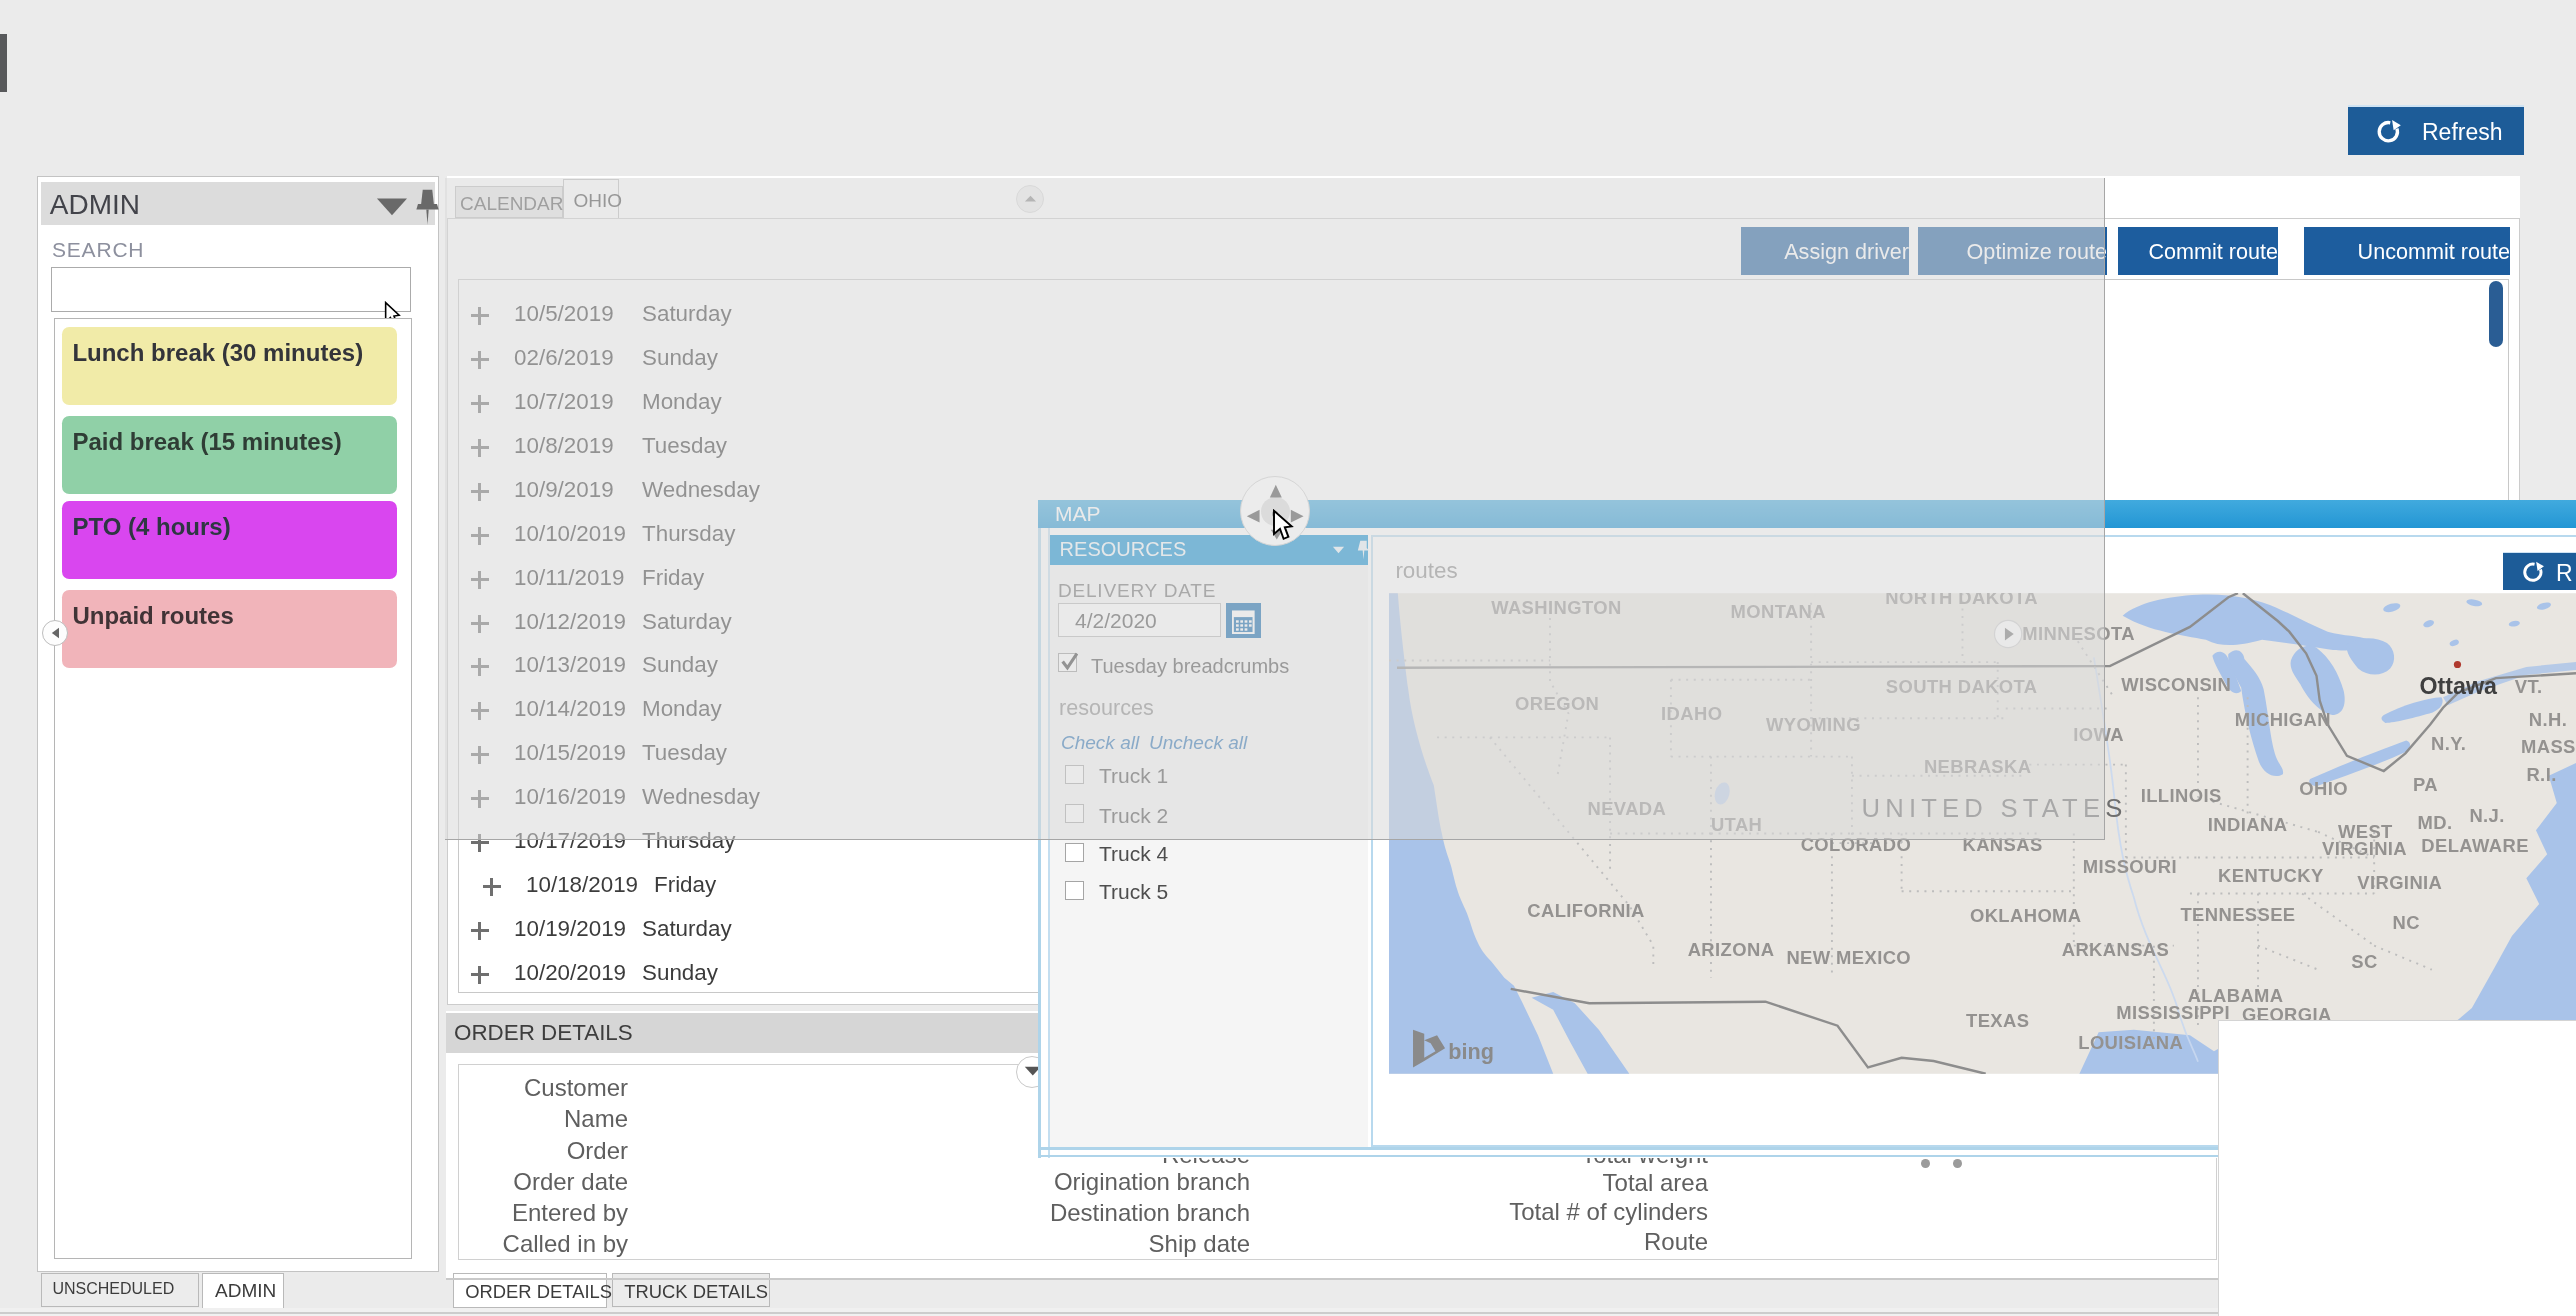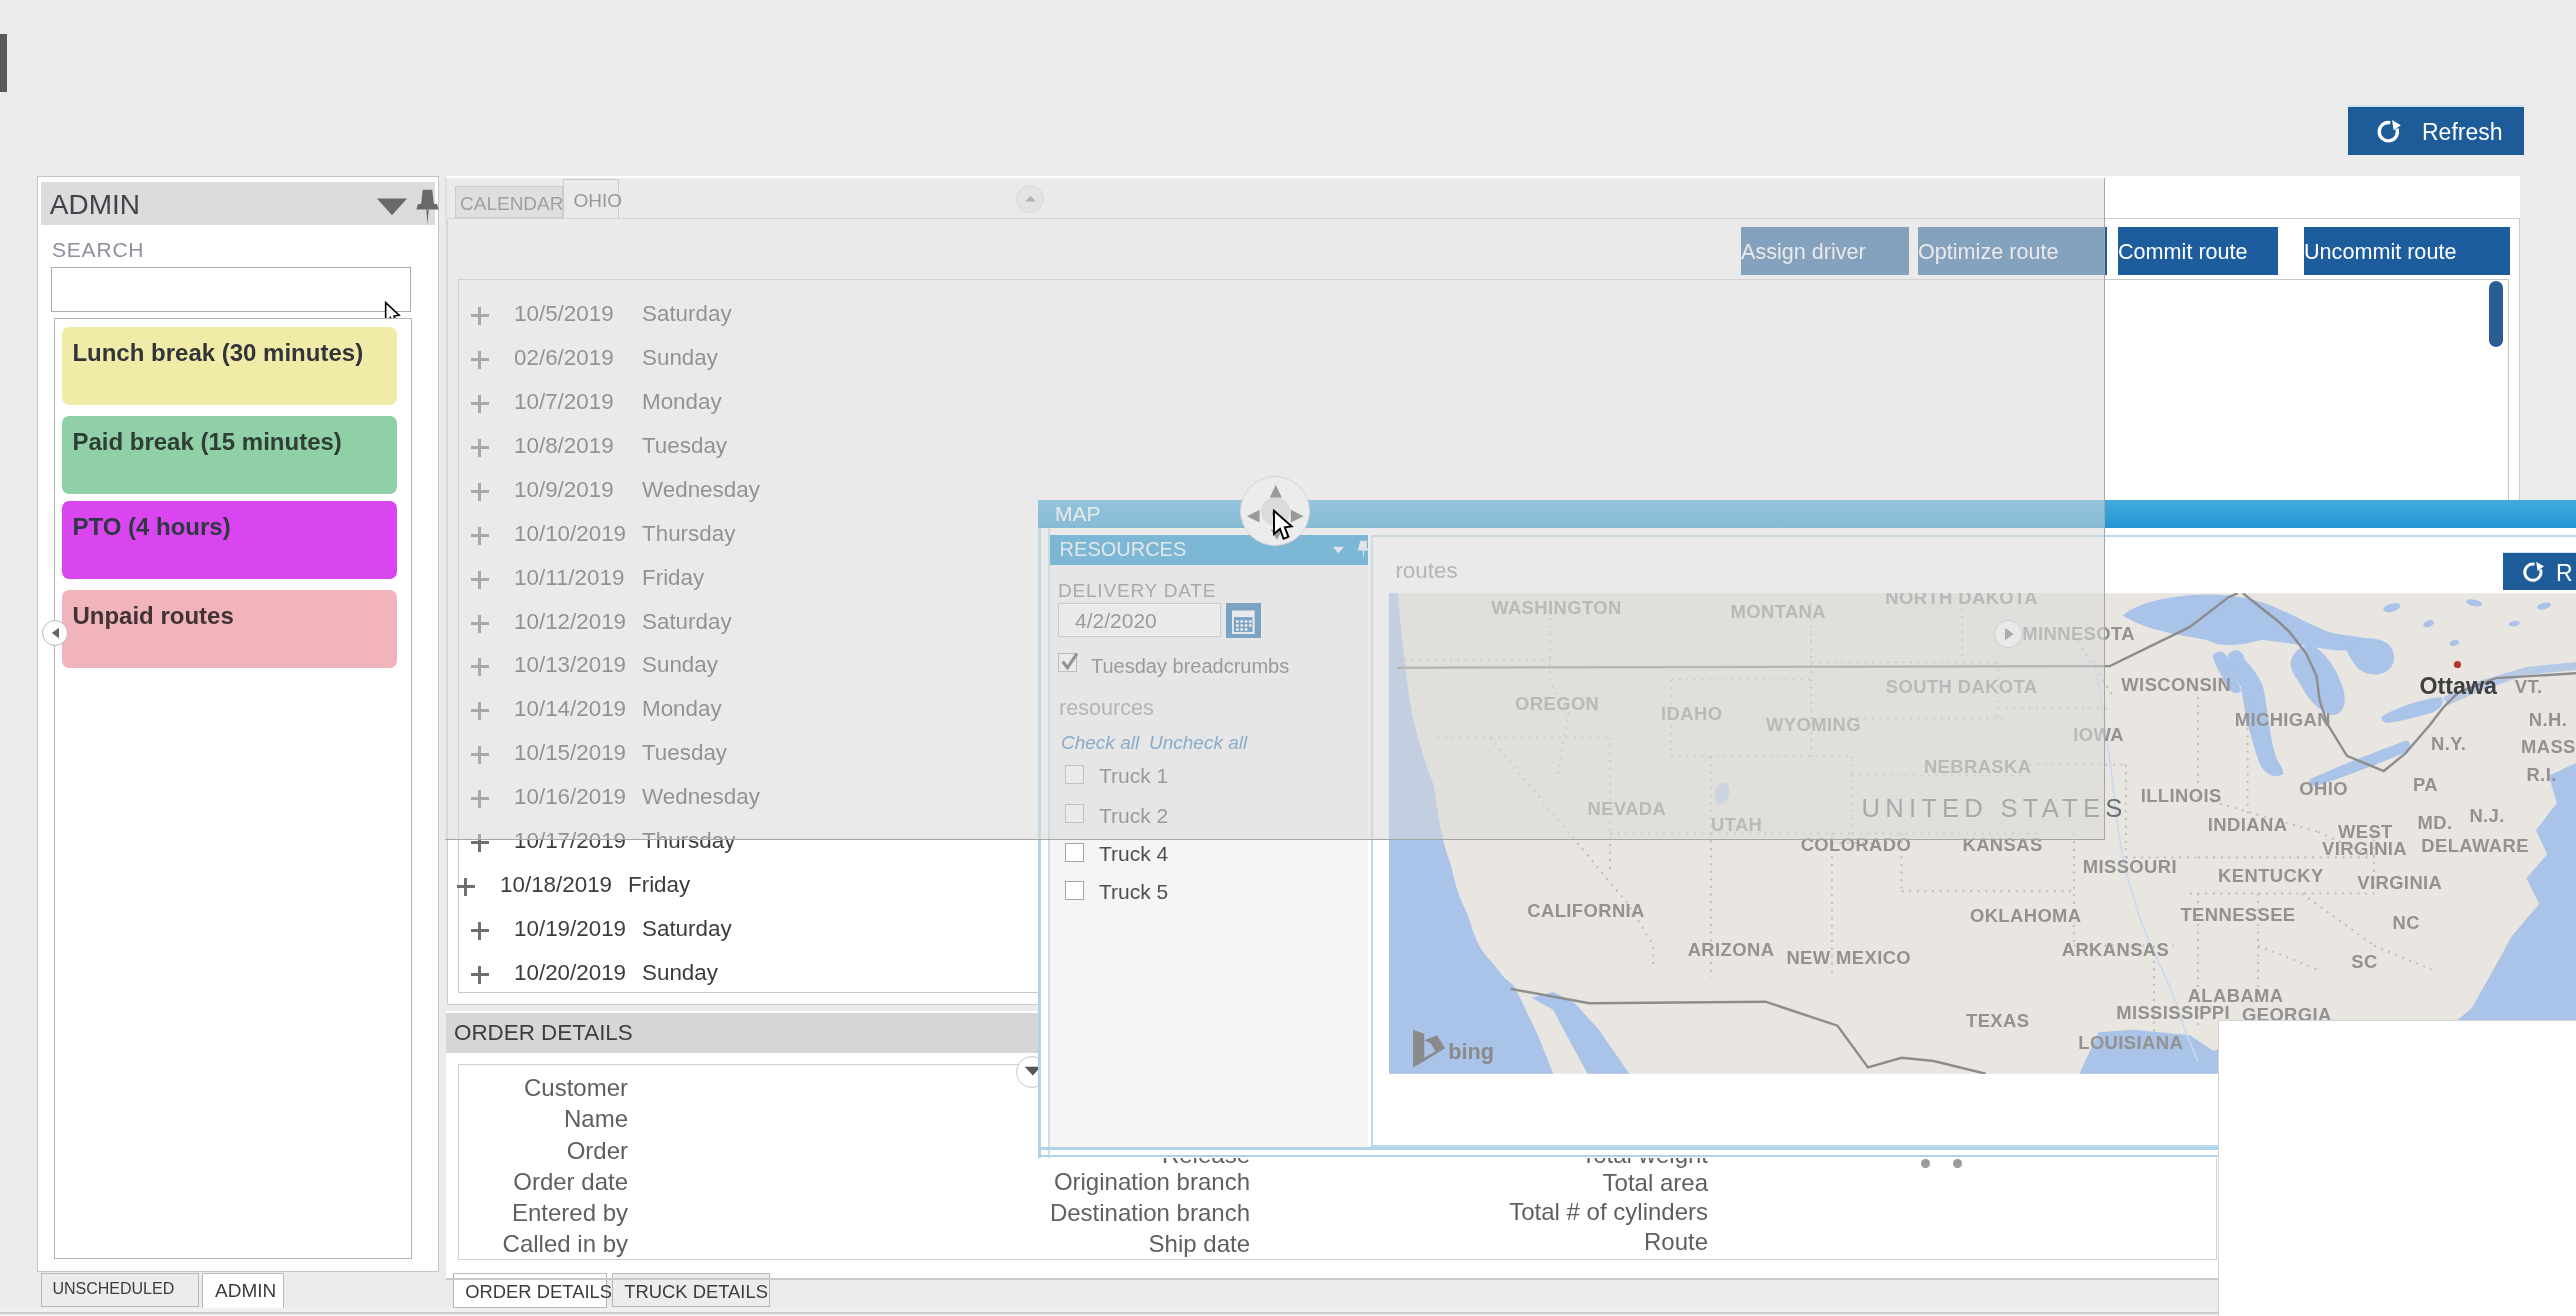--- a/index.html
+++ b/index.html
@@ -153,21 +153,21 @@
       <div class="row" style="left:458px;top:777px;width:961px;">
         <span class="pl"></span>
         <span class="d1">10/16/2019</span>
         <span class="d2">Wednesday</span>
       </div>
       <div class="row" style="left:458px;top:821px;width:961px;">
         <span class="pl"></span>
         <span class="d1">10/17/2019</span>
         <span class="d2">Thursday</span>
       </div>
-      <div class="row" style="left:444px;top:865px;width:961px;">
+      <div class="row" style="left:470px;top:865px;width:961px;">
         <span class="pl"></span>
         <span class="d1">10/18/2019</span>
         <span class="d2">Friday</span>
       </div>
       <div class="row" style="left:458px;top:909px;width:961px;">
         <span class="pl"></span>
         <span class="d1">10/19/2019</span>
         <span class="d2">Saturday</span>
       </div>
       <div class="row" style="left:458px;top:953px;width:961px;">
@@ -435,21 +435,21 @@
 <svg class="abs" style="left:1270px;top:529px;" width="13.6" height="11.2" viewBox="0 0 17 14">
       <path d="M8.5 13 L16 1 L1 1 Z" fill="#9a9a9a"></path>
     </svg>
 
 <svg class="abs" style="left:1272px;top:509px;" width="22.4" height="34" viewBox="0 0 28 42">
  <path d="M2.5 2 L2.5 31 L10 24.5 L14.5 37 L20.5 34.5 L16 22.5 L24.5 21.5 Z" fill="#fff" stroke="#000" stroke-width="2.4"></path>
 </svg>
 
 </div>
 <style>
-.btn { background:#1d5d9e; color:#fff; text-align:left; }
+.btn { background:#1d5d9e; color:#fff; text-align:right; }
 .btn span { display:inline-block; margin-top:12px; font-size:21.6px; }
 .row { position:absolute; height:44px; font-size:22.4px; color:#3c3c3c; }
 .row .pl { position:absolute; left:13px; top:13px; width:17.6px; height:17.6px; }
 .row .pl:before { content:""; position:absolute; left:0; top:7.2px; width:17.6px; height:3.2px; background:#6f6f6f; }
 .row .pl:after { content:""; position:absolute; left:7.2px; top:0; width:3.2px; height:17.6px; background:#6f6f6f; }
 .row .d1 { position:absolute; left:56px; top:7.2px; }
 .row .d2 { position:absolute; left:184px; top:7.2px; }
 .odl { position:absolute; font-size:24px; color:#5f5f5f; text-align:right; width:336px; }
 </style>
 

